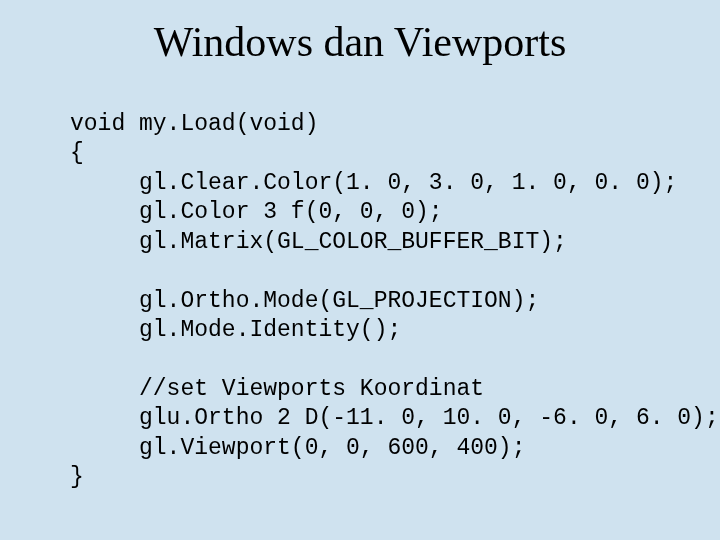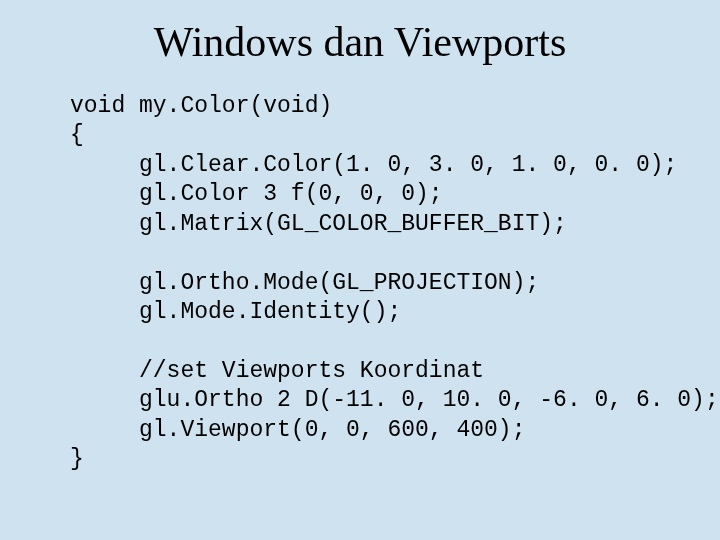--- a/index.html
+++ b/index.html
@@ -13,37 +13,37 @@
   }
   .slide {
     width: 720px;
     height: 540px;
     box-sizing: border-box;
     padding: 18px 40px 0 40px;
   }
   .title {
     text-align: center;
     font-size: 42px;
-    margin: 0 0 26px 0;
+    margin: 0 0 44px 0;
     font-weight: normal;
   }
   .code {
     font-family: "Courier New", Courier, monospace;
     font-size: 23px;
     line-height: 1.28;
     white-space: pre;
     padding-left: 30px;
   }
 </style>
 </head>
 <body>
 
 <div class="slide">
   <h1 class="title">Windows dan Viewports</h1>
-  <div class="code"><span>void my.Color(void)</span>
+  <div class="code"><span>void my.Load(void)</span>
 <span>{</span>
 <span>     gl.Clear.Color(1. 0, 3. 0, 1. 0, 0. 0);</span>
 <span>     gl.Color 3 f(0, 0, 0);</span>
 <span>     gl.Matrix(GL_COLOR_BUFFER_BIT);</span>
 <span></span>
 <span>     gl.Ortho.Mode(GL_PROJECTION);</span>
 <span>     gl.Mode.Identity();</span>
 <span></span>
 <span>     //set Viewports Koordinat</span>
 <span>     glu.Ortho 2 D(-11. 0, 10. 0, -6. 0, 6. 0);</span>

